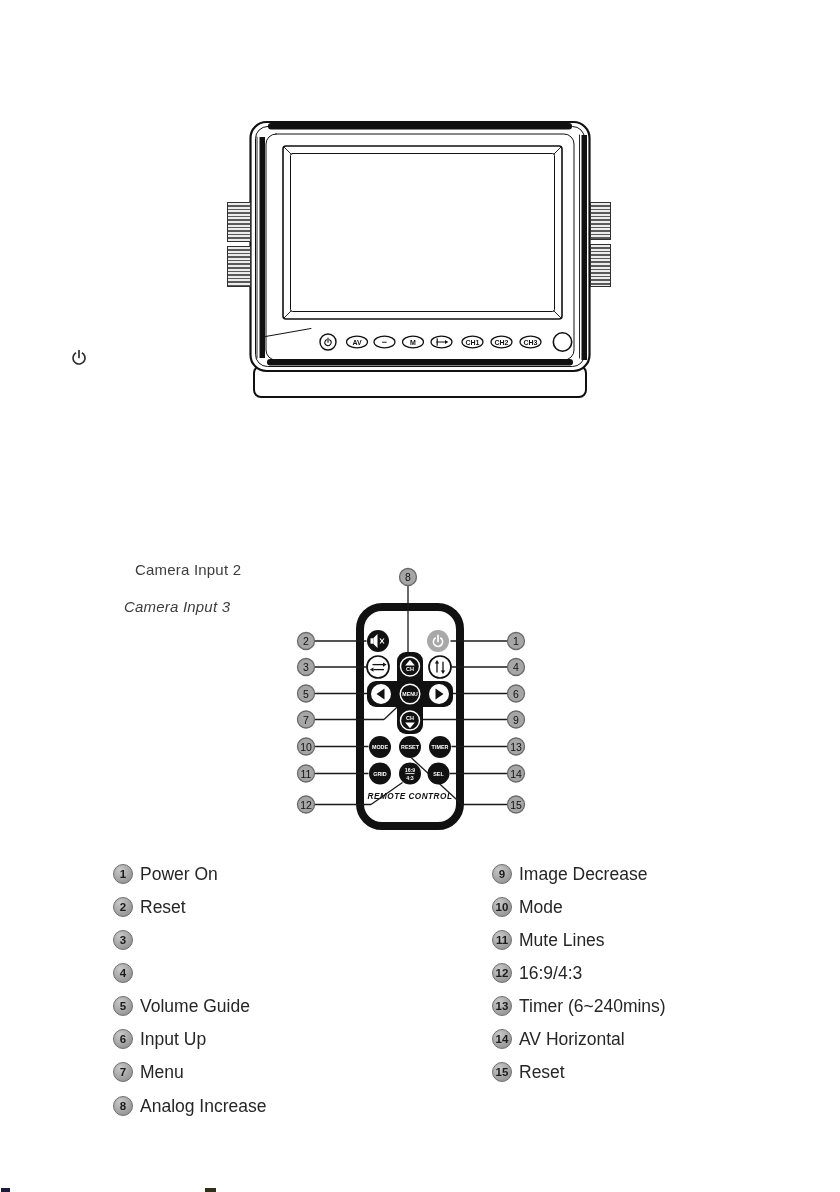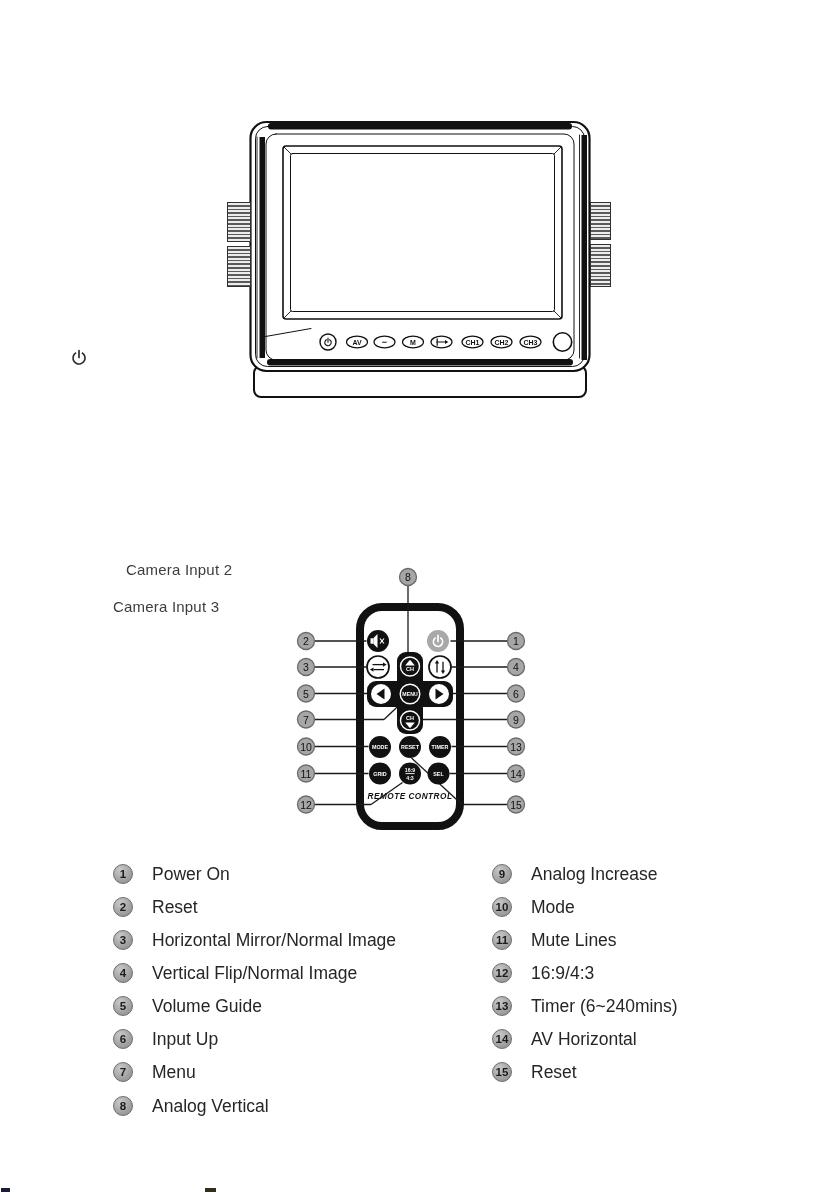--- a/index.html
+++ b/index.html
@@ -9,21 +9,21 @@
   svg text{font-family:"Liberation Sans",sans-serif;}
   .knob{position:absolute;background:repeating-linear-gradient(
         to bottom,#ececec 0px,#ececec 2px,#5a5a5a 2px,#5a5a5a 3.6px);
         border:1px solid #2f2f2f;box-sizing:border-box;}
   .cam-label{position:absolute;font-size:15px;color:#3d3d3d;letter-spacing:.2px;}
   .legend-row{position:absolute;display:flex;align-items:center;height:22px;}
   .legend-num{width:20px;height:20px;border-radius:50%;box-sizing:border-box;
         background:radial-gradient(circle at 35% 28%,#c9c9c9,#a0a0a0 62%,#8a8a8a);
         border:1px solid #6e6e6e;display:flex;align-items:center;justify-content:center;
         font-size:11.5px;font-weight:bold;color:#1b1b1b;flex:0 0 auto;}
-  .legend-label{margin-left:19px;font-size:17.5px;color:#262626;white-space:nowrap;}
+  .legend-label{margin-left:7px;font-size:17.5px;color:#262626;white-space:nowrap;}
   .artifact{position:absolute;height:4px;bottom:0;}
 </style>
 </head>
 <body>
 
 <svg id="art" width="840" height="1192" viewBox="0 0 840 1192">
 
   <g stroke-linecap="round">
 
     <rect x="254" y="366" width="332" height="31" rx="7" fill="#fff" stroke="#111" stroke-width="2"></rect>
@@ -286,61 +286,59 @@
       <text x="516" y="804.9" text-anchor="middle" dominant-baseline="central">15</text>
     </g>
   </g>
 </svg>
 
 <div class="knob" style="left:227px;top:202px;width:24px;height:40px;"></div>
 <div class="knob" style="left:227px;top:246px;width:24px;height:41px;"></div>
 <div class="knob" style="left:590px;top:202px;width:21px;height:38px;"></div>
 <div class="knob" style="left:590px;top:244px;width:21px;height:43px;"></div>
 
-<div class="cam-label" style="left:126px;top:561px;">Camera Input 2</div>
-<div class="cam-label" style="left:113px;top:598px;">Camera Input 3</div>
+<div class="cam-label" style="left:135px;top:561px;">Camera Input 2</div>
+<div class="cam-label" style="left:124px;top:598px;font-style:italic;">Camera Input 3</div>
 
 <div>
 
   <div class="legend-row" style="left:113px;top:863px;">
     <span class="legend-num">1</span>
     <span class="legend-label">Power On</span>
   </div>
   <div class="legend-row" style="left:113px;top:896px;">
     <span class="legend-num">2</span>
     <span class="legend-label">Reset</span>
   </div>
   <div class="legend-row" style="left:113px;top:929px;">
     <span class="legend-num">3</span>
-    <span class="legend-label">Horizontal Mirror/Normal Image</span>
   </div>
   <div class="legend-row" style="left:113px;top:962px;">
     <span class="legend-num">4</span>
-    <span class="legend-label">Vertical Flip/Normal Image</span>
   </div>
   <div class="legend-row" style="left:113px;top:995px;">
     <span class="legend-num">5</span>
     <span class="legend-label">Volume Guide</span>
   </div>
   <div class="legend-row" style="left:113px;top:1028px;">
     <span class="legend-num">6</span>
     <span class="legend-label">Input Up</span>
   </div>
   <div class="legend-row" style="left:113px;top:1061px;">
     <span class="legend-num">7</span>
     <span class="legend-label">Menu</span>
   </div>
   <div class="legend-row" style="left:113px;top:1095px;">
     <span class="legend-num">8</span>
-    <span class="legend-label">Analog Vertical</span>
+    <span class="legend-label">Analog Increase</span>
   </div>
 
   <div class="legend-row" style="left:492px;top:863px;">
     <span class="legend-num">9</span>
-    <span class="legend-label">Analog Increase</span>
+    <span class="legend-label">Image Decrease</span>
   </div>
   <div class="legend-row" style="left:492px;top:896px;">
     <span class="legend-num">10</span>
     <span class="legend-label">Mode</span>
   </div>
   <div class="legend-row" style="left:492px;top:929px;">
     <span class="legend-num">11</span>
     <span class="legend-label">Mute Lines</span>
   </div>
   <div class="legend-row" style="left:492px;top:962px;">

